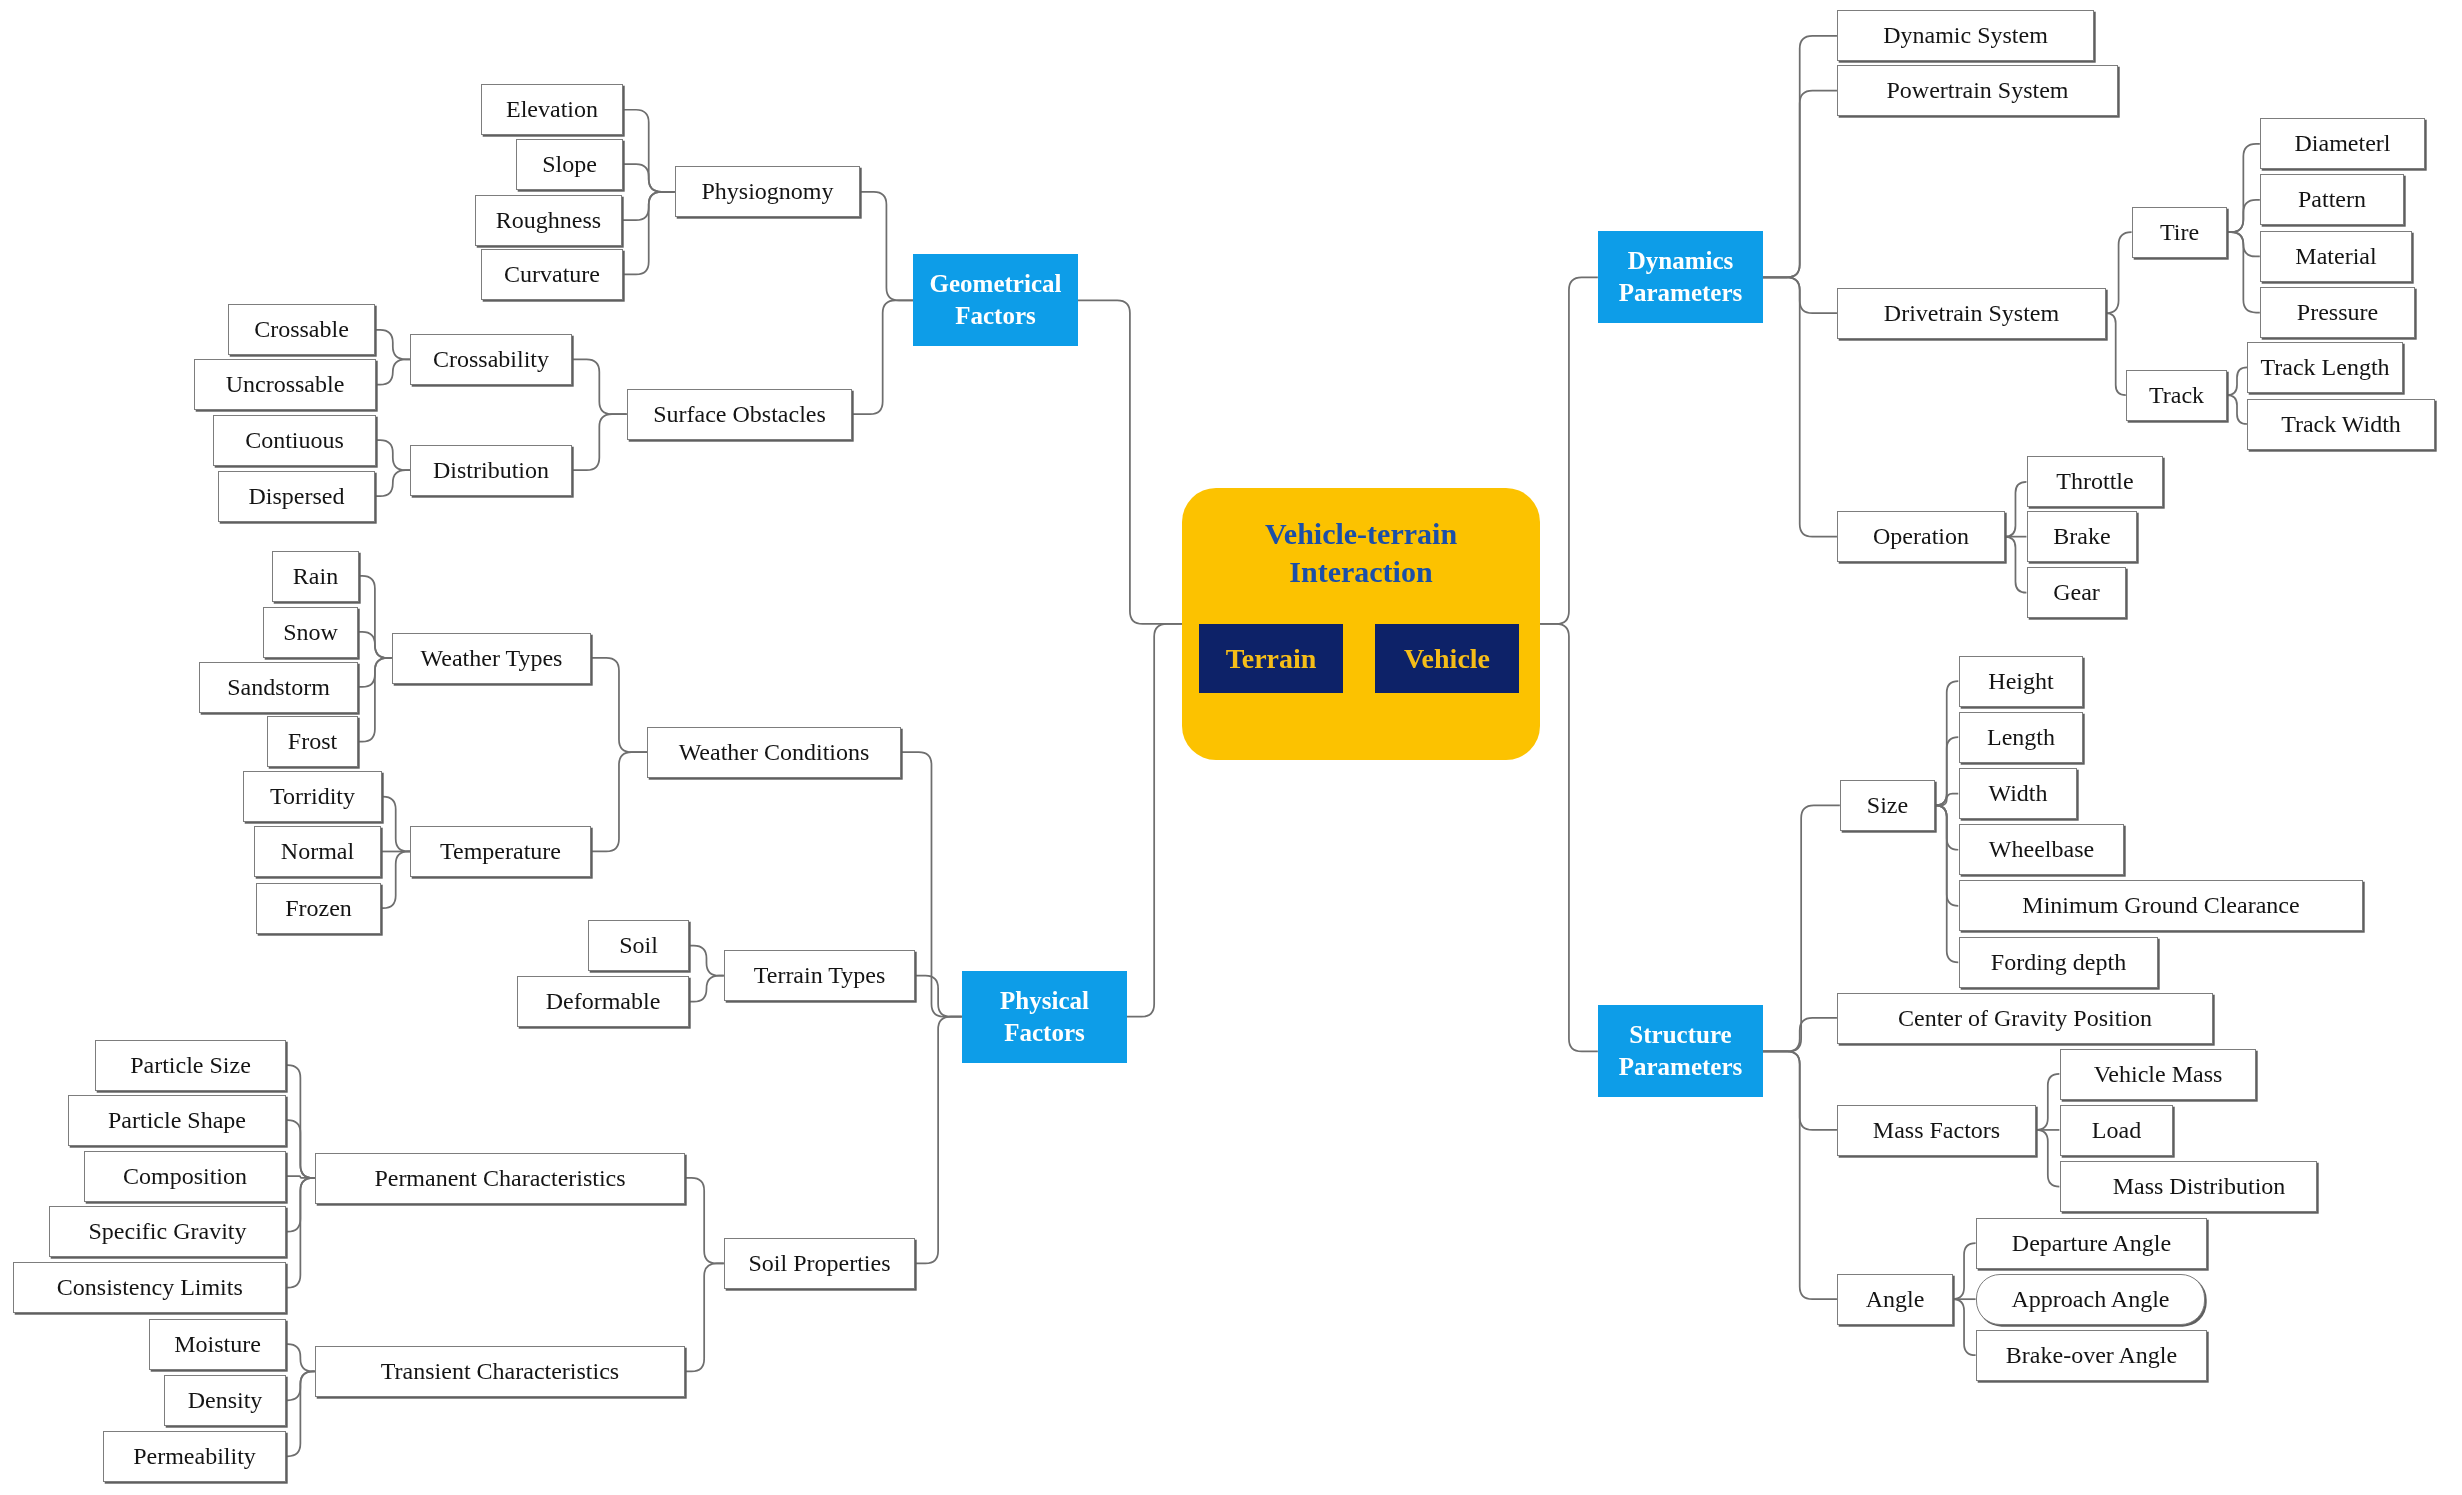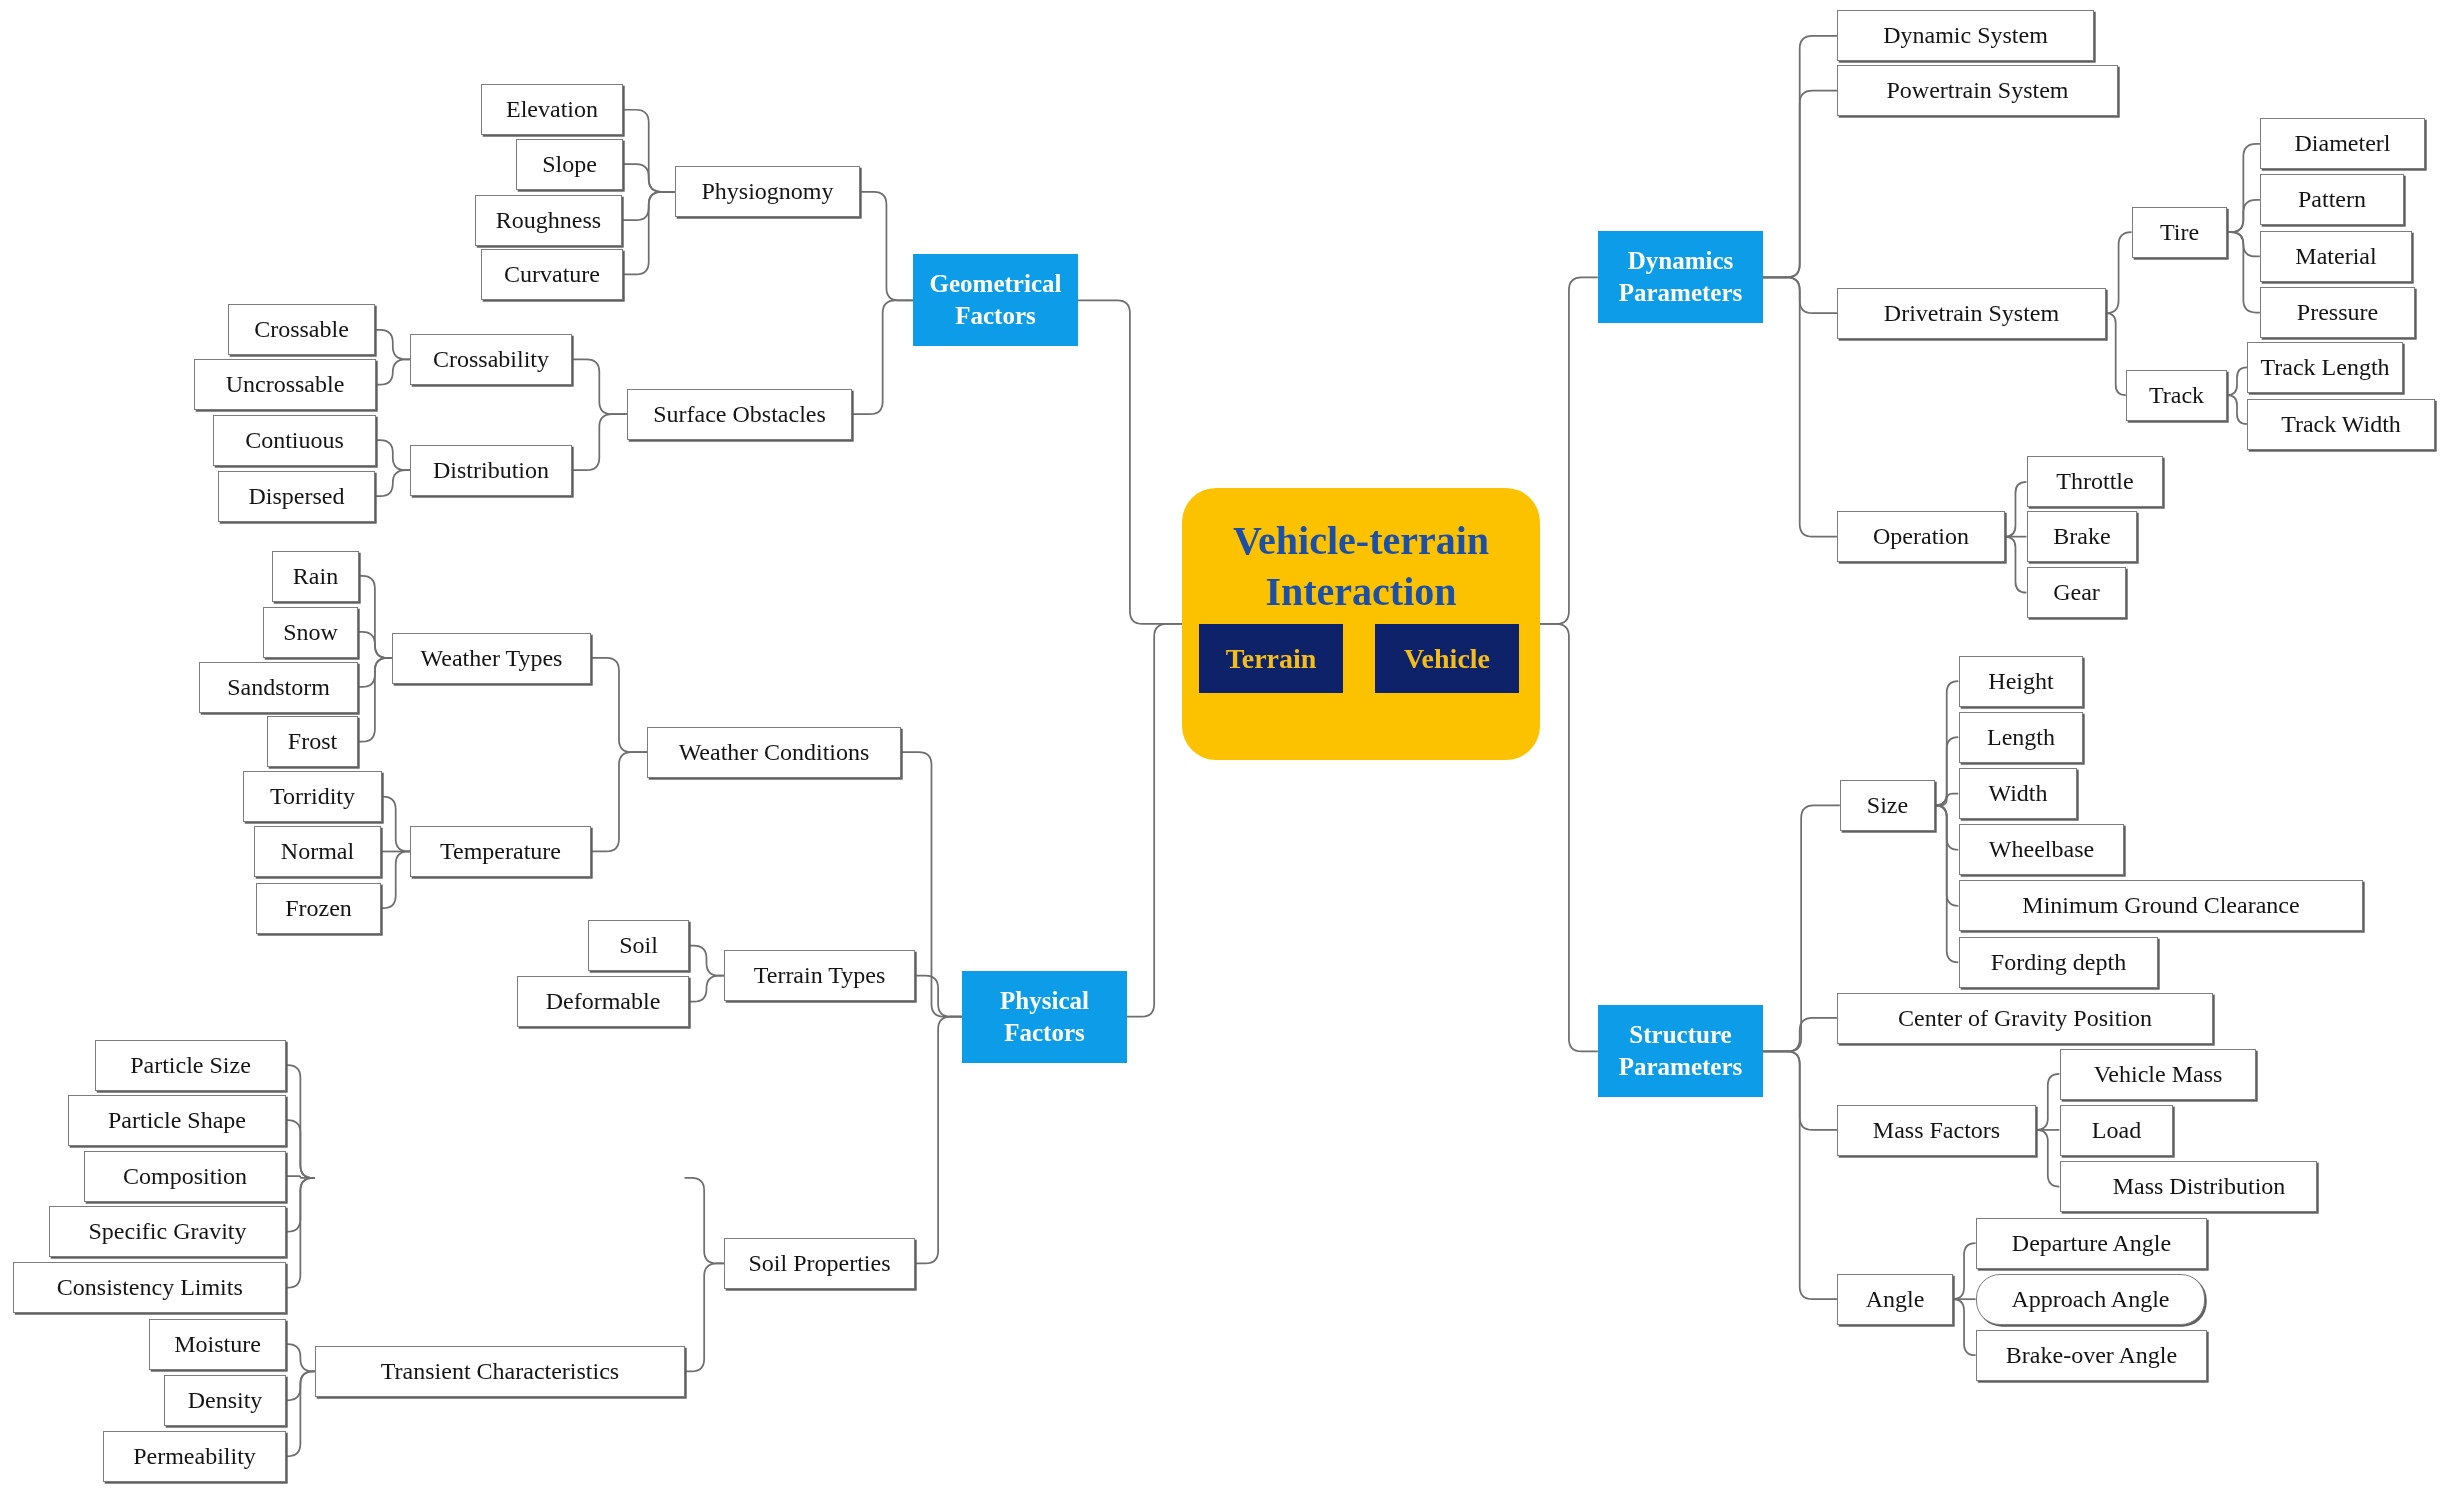--- a/index.html
+++ b/index.html
@@ -42,21 +42,21 @@
   .ncore{
     background:#fcc200;
     border-radius:34px;
     flex-direction:column;
     justify-content:flex-start;
     padding-top:26.6px;
   }
   .ncore .coretitle{
     color:#1b4fa8;
     font-weight:bold;
-    font-size:40px;
+    font-size:30px;
     line-height:1.28;
     text-align:center;
   }
   
   .nnavy{
     background:#0d2268;
     color:#f5bd18;
     font-weight:bold;
     font-size:28px;
     border:0.6px solid #0d2268;
@@ -182,20 +182,21 @@
     <div class="node nb" style="left: 263px; top: 607px; width: 95px; height: 51px;">Snow</div>
     <div class="node nb" style="left: 199px; top: 662px; width: 159px; height: 51px;">Sandstorm</div>
     <div class="node nb" style="left: 267px; top: 716px; width: 91px; height: 51px;">Frost</div>
     <div class="node nb" style="left: 243px; top: 771px; width: 139px; height: 51px;">Torridity</div>
     <div class="node nb" style="left: 254px; top: 826px; width: 127px; height: 51px;">Normal</div>
     <div class="node nb" style="left: 256px; top: 883px; width: 125px; height: 51px;">Frozen</div>
     <div class="node nb" style="left: 724px; top: 950px; width: 191px; height: 51px;">Terrain Types</div>
     <div class="node nb" style="left: 588px; top: 920px; width: 101px; height: 51px;">Soil</div>
     <div class="node nb" style="left: 517px; top: 976px; width: 172px; height: 51px;">Deformable</div>
     <div class="node nb" style="left: 724px; top: 1238px; width: 191px; height: 51px;">Soil Properties</div>
+    <div class="node nb" style="left: 315px; top: 1153px; width: 370px; height: 51px;">Permanent Characteristics</div>
     <div class="node nb" style="left: 315px; top: 1346px; width: 370px; height: 51px;">Transient Characteristics</div>
     <div class="node nb" style="left: 95px; top: 1040px; width: 191px; height: 51px;">Particle Size</div>
     <div class="node nb" style="left: 68px; top: 1095px; width: 218px; height: 51px;">Particle Shape</div>
     <div class="node nb" style="left: 84px; top: 1151px; width: 202px; height: 51px;">Composition</div>
     <div class="node nb" style="left: 49px; top: 1206px; width: 237px; height: 51px;">Specific Gravity</div>
     <div class="node nb" style="left: 13.3px; top: 1262px; width: 273px; height: 51px;">Consistency Limits</div>
     <div class="node nb" style="left: 149px; top: 1319px; width: 137px; height: 51px;">Moisture</div>
     <div class="node nb" style="left: 164px; top: 1375px; width: 122px; height: 51px;">Density</div>
     <div class="node nb" style="left: 103px; top: 1431px; width: 183px; height: 51px;">Permeability</div>
     <div class="node nb" style="left: 1837px; top: 10.4px; width: 257px; height: 51px;">Dynamic System</div>

